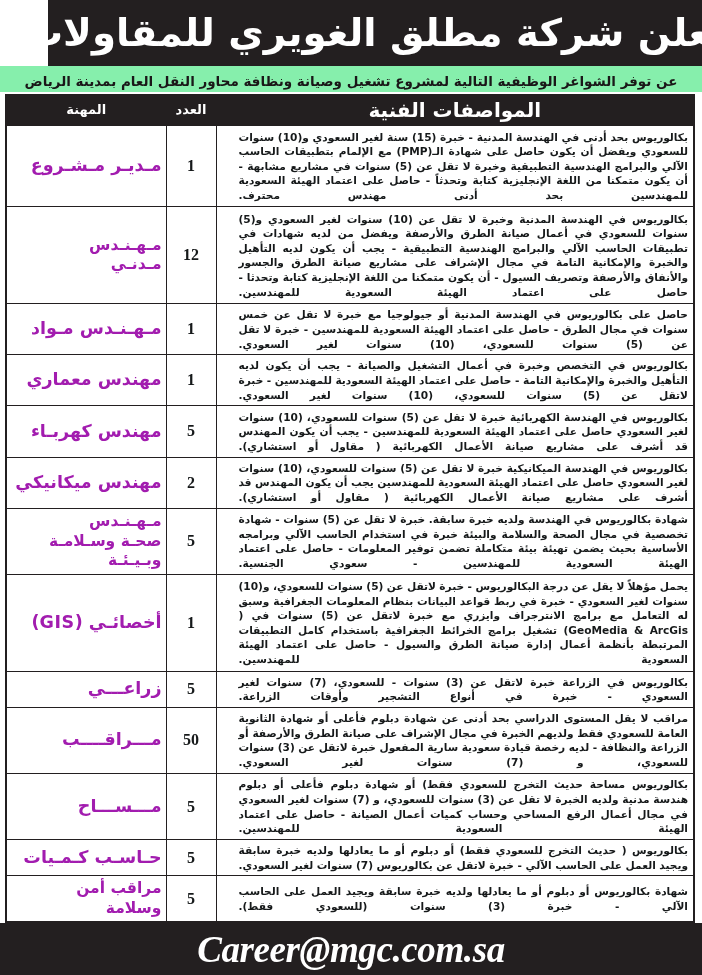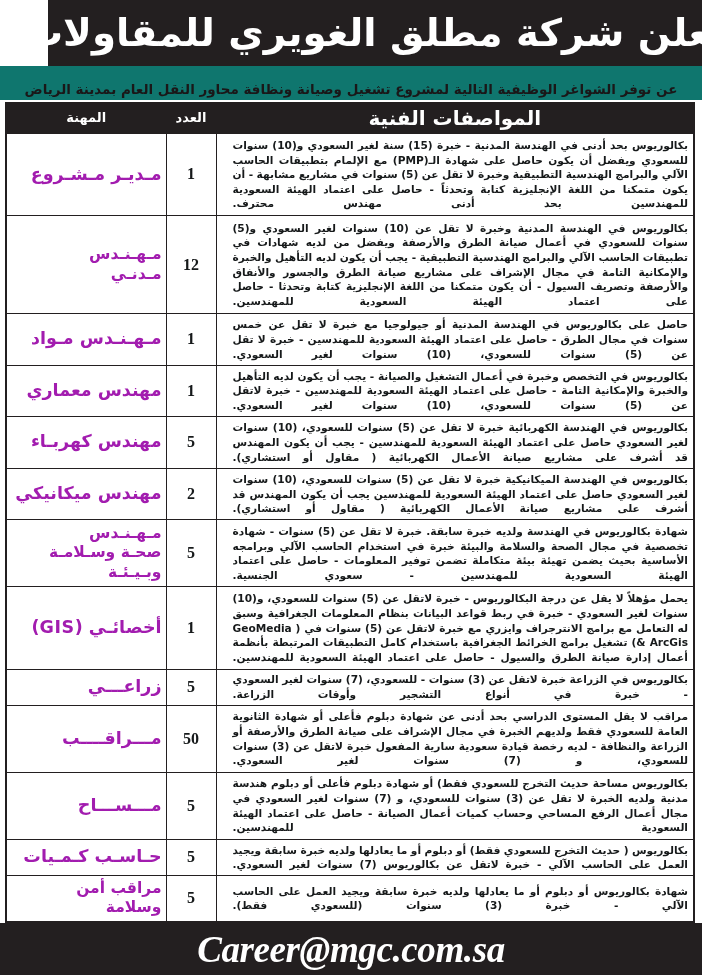--- a/index.html
+++ b/index.html
@@ -42,22 +42,22 @@
     font-size: 40px;
     line-height: 1;
     letter-spacing: 0px;
     white-space: nowrap;
     transform: scaleX(1.02);
     text-align: center;
   }
 
   
   .subtitle-wrap {
-    background: #0f766e;
-    padding: 16px 8px 2px 8px;
+    background: #86efac;
+    padding: 8px 8px 2px 8px;
     flex: 0 0 auto;
   }
   .subtitle {
     font-weight: 700;
     font-size: 15.2px;
     line-height: 1.15;
     color: #1a1718;
     text-align: center;
     white-space: nowrap;
     transform: scaleX(0.985);
@@ -97,21 +97,21 @@
     border: 1px solid #231f20;
     vertical-align: middle;
     color: #16191a;
     background: #ffffff;
   }
   td.specs {
     font-size: 10.6px;
     line-height: 1.38;
     text-align: justify;
     text-align-last: justify;
-    padding: 2px 5px 2px 16px;
+    padding: 2px 5px 2px 22px;
     font-weight: 600;
     direction: rtl;
     word-spacing: -0.3px;
   }
   td.count {
     text-align: center;
     font-size: 16px;
     font-weight: 600;
     font-family: "Liberation Serif", "DejaVu Serif", serif;
     color: #16191a;

